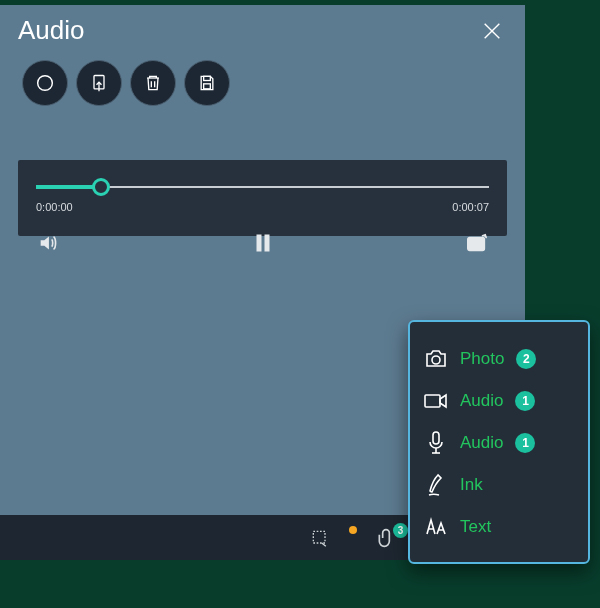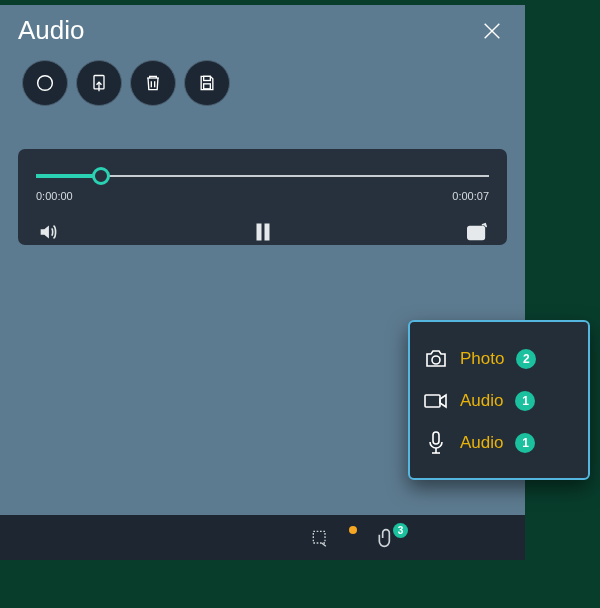--- a/index.html
+++ b/index.html
@@ -60,24 +60,24 @@
     justify-content: center;
     cursor: pointer;
   }
   .circle-btn svg { stroke: #fff; fill: none; stroke-width: 1.6; }
 
   
   .player {
     position: absolute;
     left: 18px;
     right: 18px;
-    top: 144px;
-    height: 96px;
+    top: 155px;
+    height: 76px;
     background: #27313d;
-    border-radius: 7px;
+    border-radius: 2px;
     padding: 16px 18px 0 18px;
   }
   .track {
     position: relative;
     height: 22px;
   }
   .track-line {
     position: absolute;
     left: 0;
     right: 0;
@@ -187,21 +187,21 @@
   .popup-item .ico {
     width: 24px;
     height: 22px;
     display: flex;
     align-items: center;
     justify-content: center;
   }
   .popup-item .ico svg { stroke: #fff; fill: none; stroke-width: 1.6; }
   .popup-item .lbl {
     font-size: 17px;
-    color: #eab308;
+    color: #22c55e;
   }
   .badge {
     width: 20px;
     height: 20px;
     border-radius: 50%;
     background: #1bc09e;
     color: #fff;
     font-size: 12px;
     display: flex;
     align-items: center;
@@ -340,15 +340,33 @@
         <rect x="7" y="1" width="6" height="12" rx="3"></rect>
         <path d="M4 11a6 6 0 0012 0"></path>
         <line x1="10" y1="17" x2="10" y2="22"></line>
         <line x1="6" y1="22" x2="14" y2="22"></line>
       </svg>
     </div>
     <span class="lbl">Audio</span>
     <span class="badge">1</span>
   </div>
 
-
+  <div class="popup-item">
+    <div class="ico">
+      <svg width="22" height="24" viewBox="0 0 22 24">
+        <path d="M5 18c2-8 4-12 8-16 2 2 3 3 3 3-4 4-7 9-9 14-1 0-2-1-2-1z"></path>
+        <path d="M4 22c3-1 6-1 10 0"></path>
+      </svg>
+    </div>
+    <span class="lbl">Ink</span>
+  </div>
+
+  <div class="popup-item">
+    <div class="ico">
+      <svg width="24" height="20" viewBox="0 0 24 20" stroke-width="1.6">
+        <path d="M3 17L7 3l4 14M4.5 12h5"></path>
+        <path d="M13 17L17 6l4 11M14.5 13h5"></path>
+      </svg>
+    </div>
+    <span class="lbl">Text</span>
+  </div>
 
 </div>
 
 </body></html>

